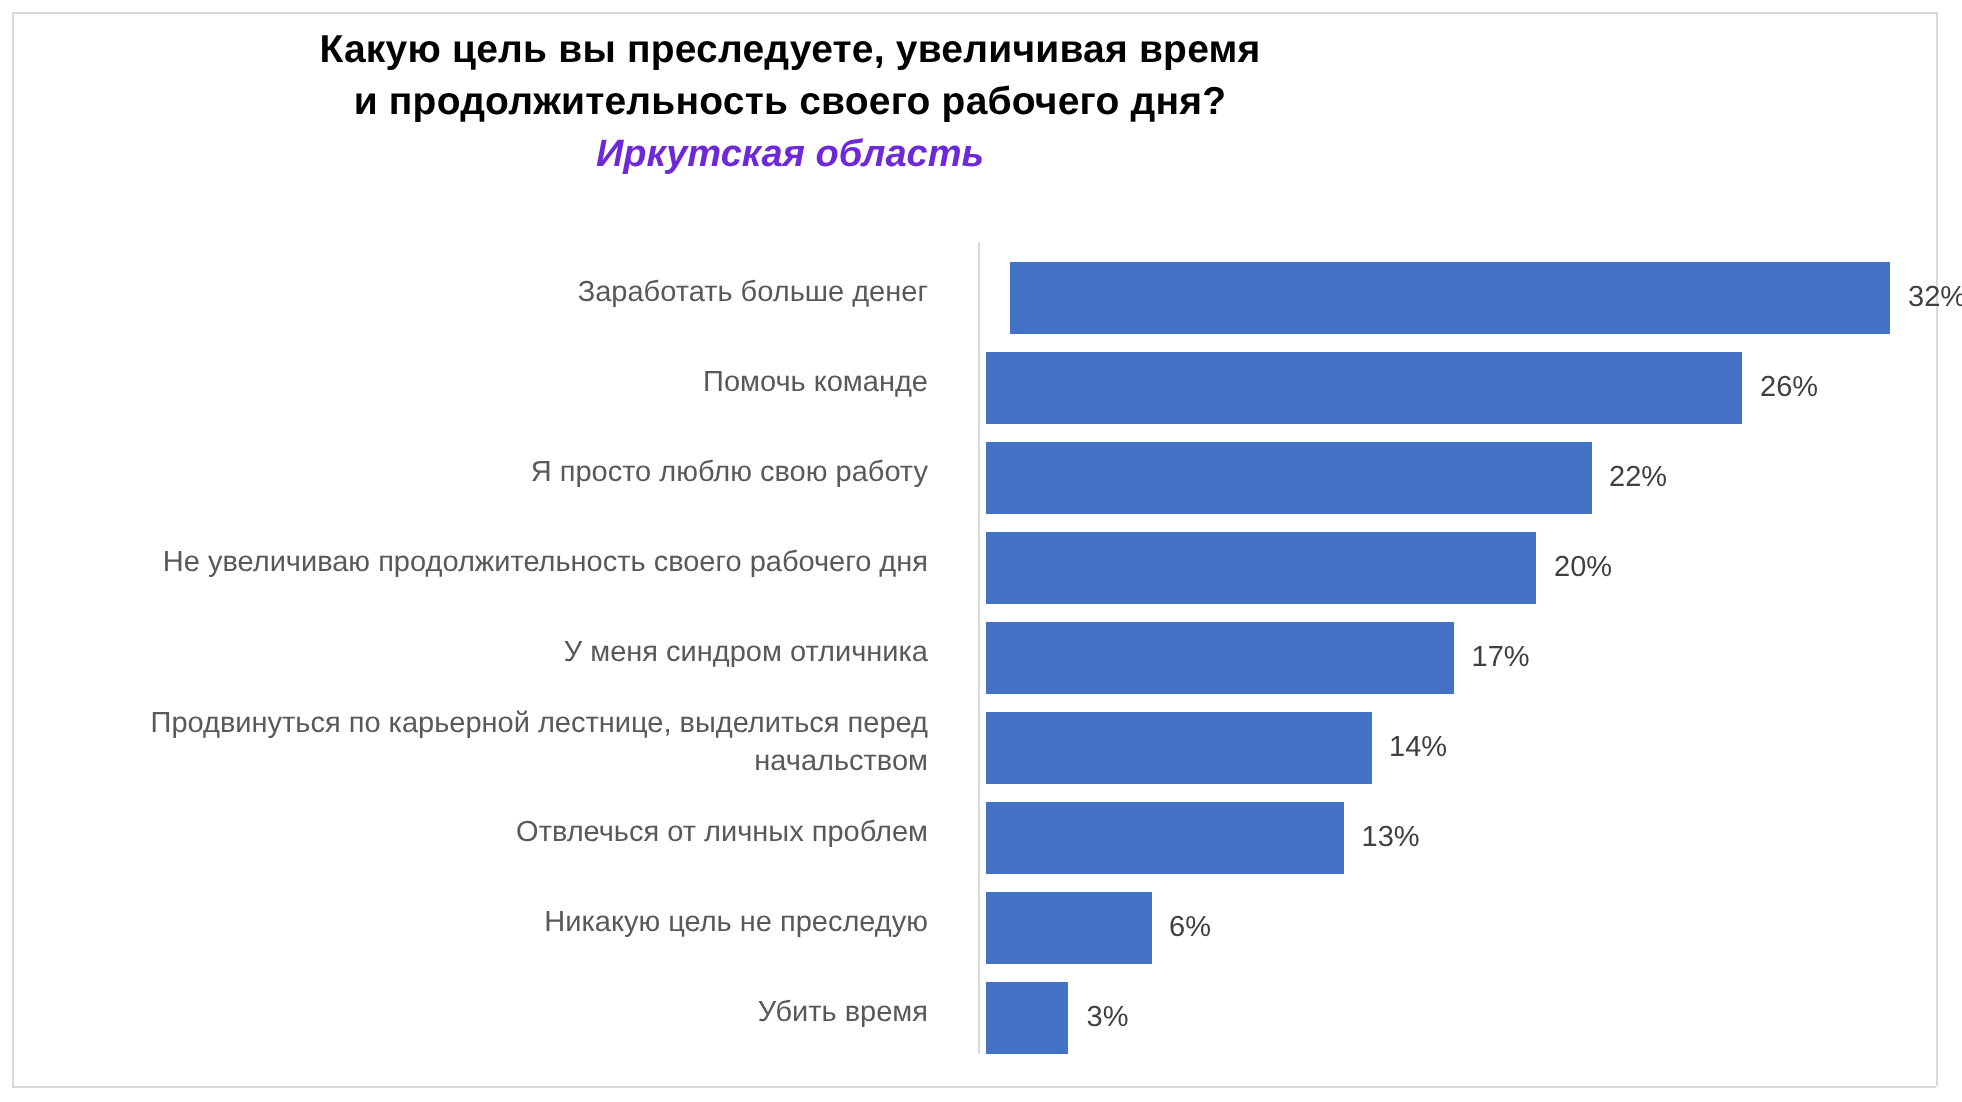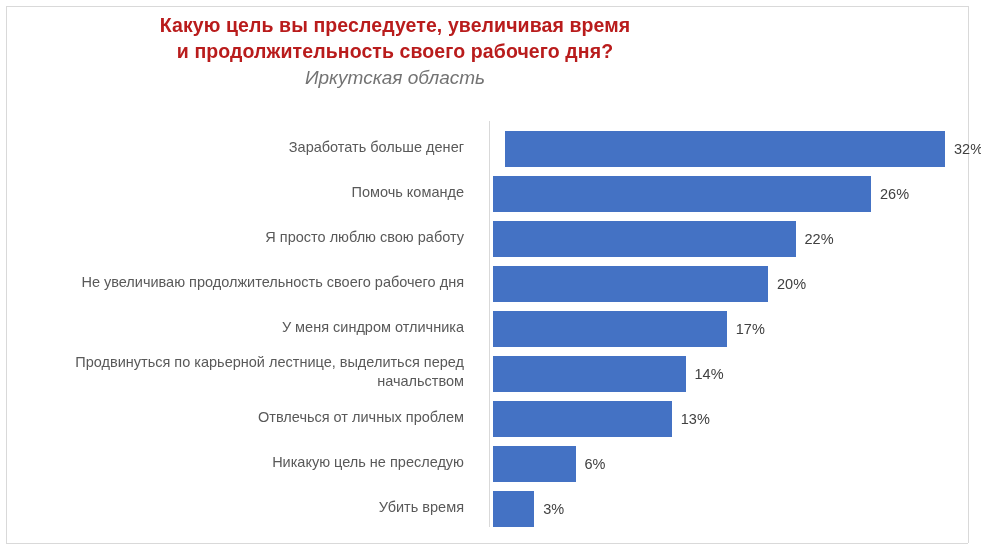--- a/index.html
+++ b/index.html
@@ -34,30 +34,30 @@
   #title-block {
     position: absolute;
     left: 90px;
     top: 12px;
     width: 610px;
     text-align: center;
   }
   #chart-title {
     font-size: 19.5px;
     font-weight: bold;
-    color: #b91c1c;
+    color: #000000;
     line-height: 26px;
     letter-spacing: 0.1px;
     white-space: pre-line;
   }
   #chart-subtitle {
     font-size: 19px;
     font-style: italic;
-    font-weight: normal;
-    color: #737373;
+    font-weight: bold;
+    color: #6d28d9;
     line-height: 26px;
     margin-top: 1px;
   }
 
   
   #plot {
     position: absolute;
     left: 0;
     top: 119px;
     width: 981px;

